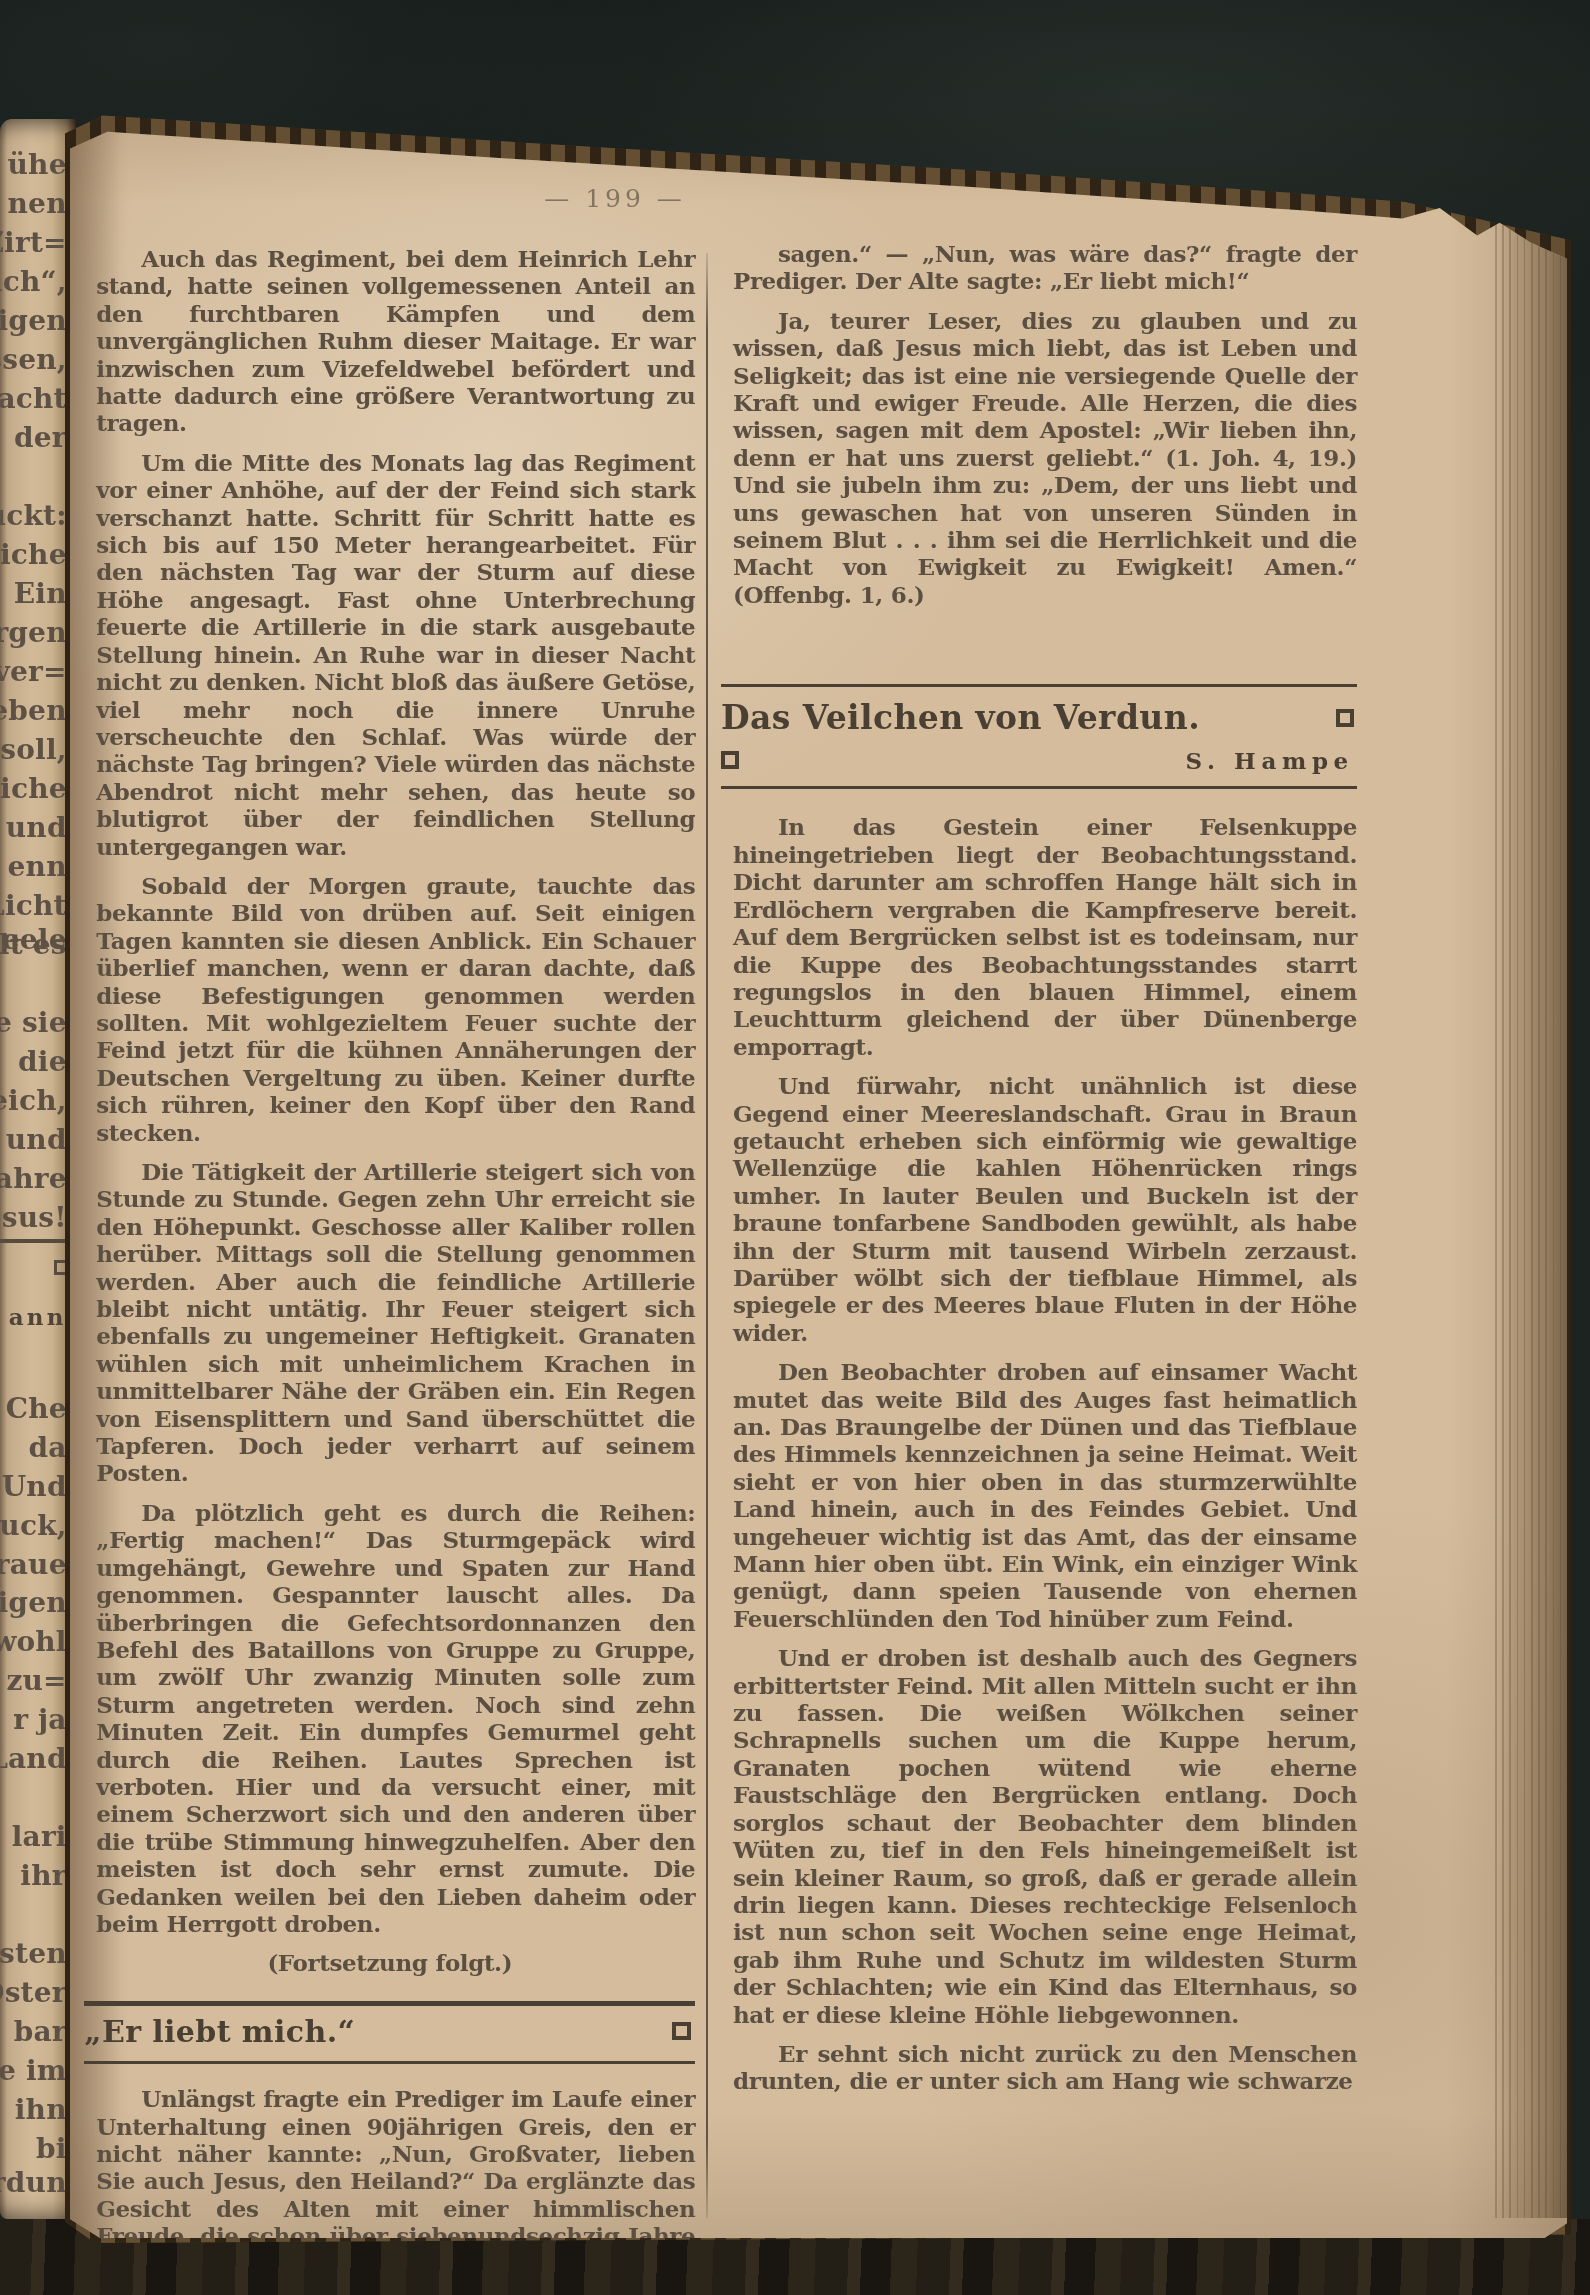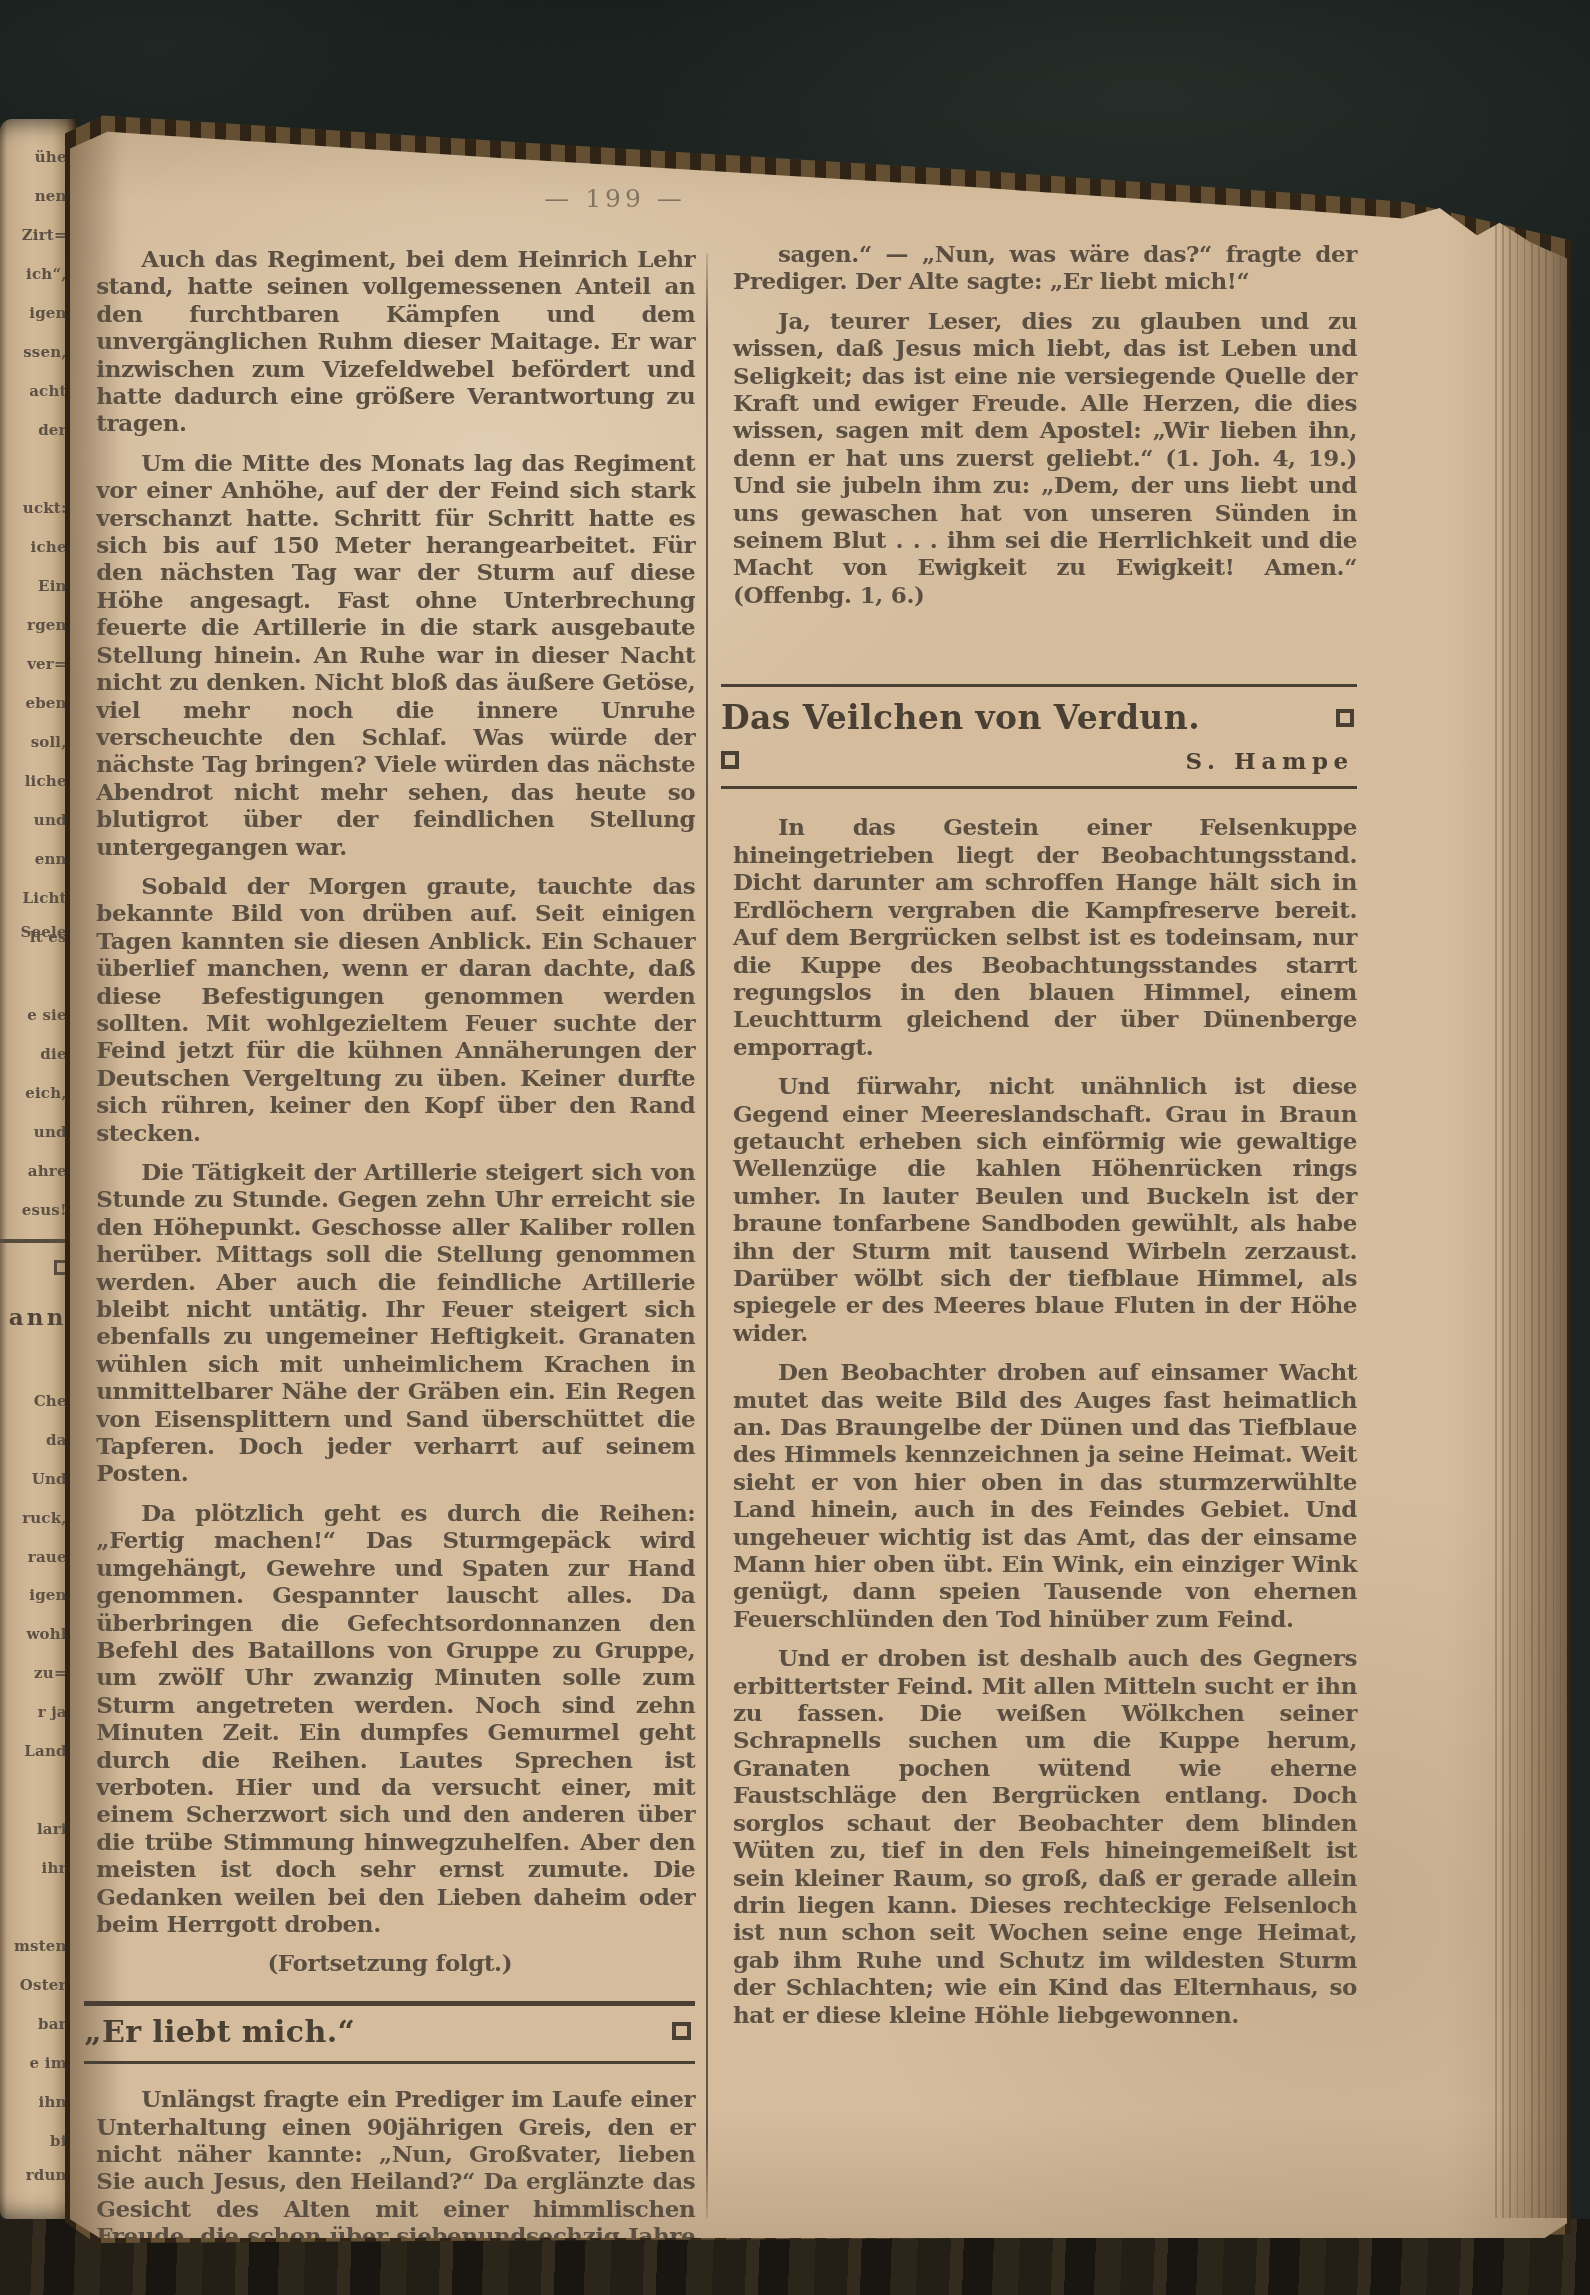--- a/index.html
+++ b/index.html
@@ -24,21 +24,21 @@
   }
   
   .prev-page{
     position:absolute;left:0;top:119px;width:77px;height:2100px;z-index:2;
     border-radius:12.7px 0 0 8px;
     background:linear-gradient(90deg,#8a755a 0%,#c3aa8a 9%,#d2b998 42%,#cbb28f 68%,#a38a69 86%,#5f4d37 96%,#3a2e20 100%);
     box-shadow:inset 0 16px 19px -11px rgba(0,0,0,.55), inset 0 -17.5px 20.7px -12.7px rgba(0,0,0,.5);
   }
   .prev-frag{
     position:absolute;right:10.3px;white-space:nowrap;
-    font-size:15px;font-weight:bold;color:#5d5145;letter-spacing:0.2px;
+    font-size:28px;font-weight:bold;color:#5d5145;letter-spacing:0.2px;
   }
   .prev-frag.big{font-size:23px;letter-spacing:3.2px;color:#4f4437;}
   .prev-rule{position:absolute;left:0;right:4.8px;top:1120px;height:4px;background:#574b3e;}
   .prev-sq{position:absolute;right:8px;top:1141px;width:8.7px;height:8.7px;border:3.2px solid #574b3e;}
   
   .book-block{
     position:absolute;left:65px;top:108px;width:1506px;height:2135px;z-index:2;
     background:#53412a;
     background-image:repeating-linear-gradient(90deg, rgba(18,11,4,.55) 0 11px, rgba(128,100,64,.4) 11px 25px);
     clip-path:polygon(0 1.2%,2.5% .35%,30% 1.6%,60% 2.9%,82% 4%,89% 4.4%,100% 6.2%,100% 99.6%,2% 100%,0 99%);
@@ -188,15 +188,16 @@
       </div>
       <div class="vv-row">
         <span class="sq"></span>
         <span class="author">S. Hampe</span>
       </div>
     </div>
     <p>In das Gestein einer Felsenkuppe hineingetrieben liegt der Beobachtungsstand. Dicht darunter am schroffen Hange hält sich in Erdlöchern vergraben die Kampfreserve bereit. Auf dem Bergrücken selbst ist es todeinsam, nur die Kuppe des Beobachtungsstandes starrt regungslos in den blauen Himmel, einem Leuchtturm gleichend der über Dünenberge emporragt.</p>
     <p>Und fürwahr, nicht unähnlich ist diese Gegend einer Meereslandschaft. Grau in Braun getaucht erheben sich einförmig wie gewaltige Wellenzüge die kahlen Höhenrücken rings umher. In lauter Beulen und Buckeln ist der braune tonfarbene Sandboden gewühlt, als habe ihn der Sturm mit tausend Wirbeln zerzaust. Darüber wölbt sich der tiefblaue Himmel, als spiegele er des Meeres blaue Fluten in der Höhe wider.</p>
     <p>Den Beobachter droben auf einsamer Wacht mutet das weite Bild des Auges fast heimatlich an. Das Braungelbe der Dünen und das Tiefblaue des Himmels kennzeichnen ja seine Heimat. Weit sieht er von hier oben in das sturmzerwühlte Land hinein, auch in des Feindes Gebiet. Und ungeheuer wichtig ist das Amt, das der einsame Mann hier oben übt. Ein Wink, ein einziger Wink genügt, dann speien Tausende von ehernen Feuerschlünden den Tod hinüber zum Feind.</p>
     <p>Und er droben ist deshalb auch des Gegners erbittertster Feind. Mit allen Mitteln sucht er ihn zu fassen. Die weißen Wölkchen seiner Schrapnells suchen um die Kuppe herum, Granaten pochen wütend wie eherne Faustschläge den Bergrücken entlang. Doch sorglos schaut der Beobachter dem blinden Wüten zu, tief in den Fels hineingemeißelt ist sein kleiner Raum, so groß, daß er gerade allein drin liegen kann. Dieses rechteckige Felsenloch ist nun schon seit Wochen seine enge Heimat, gab ihm Ruhe und Schutz im wildesten Sturm der Schlachten; wie ein Kind das Elternhaus, so hat er diese kleine Höhle liebgewonnen.</p>
+    <p>Er sehnt sich nicht zurück zu den Menschen drunten, die er unter sich am Hang wie schwarze</p>
   </div>
 </div>
 
 
 </body></html>

